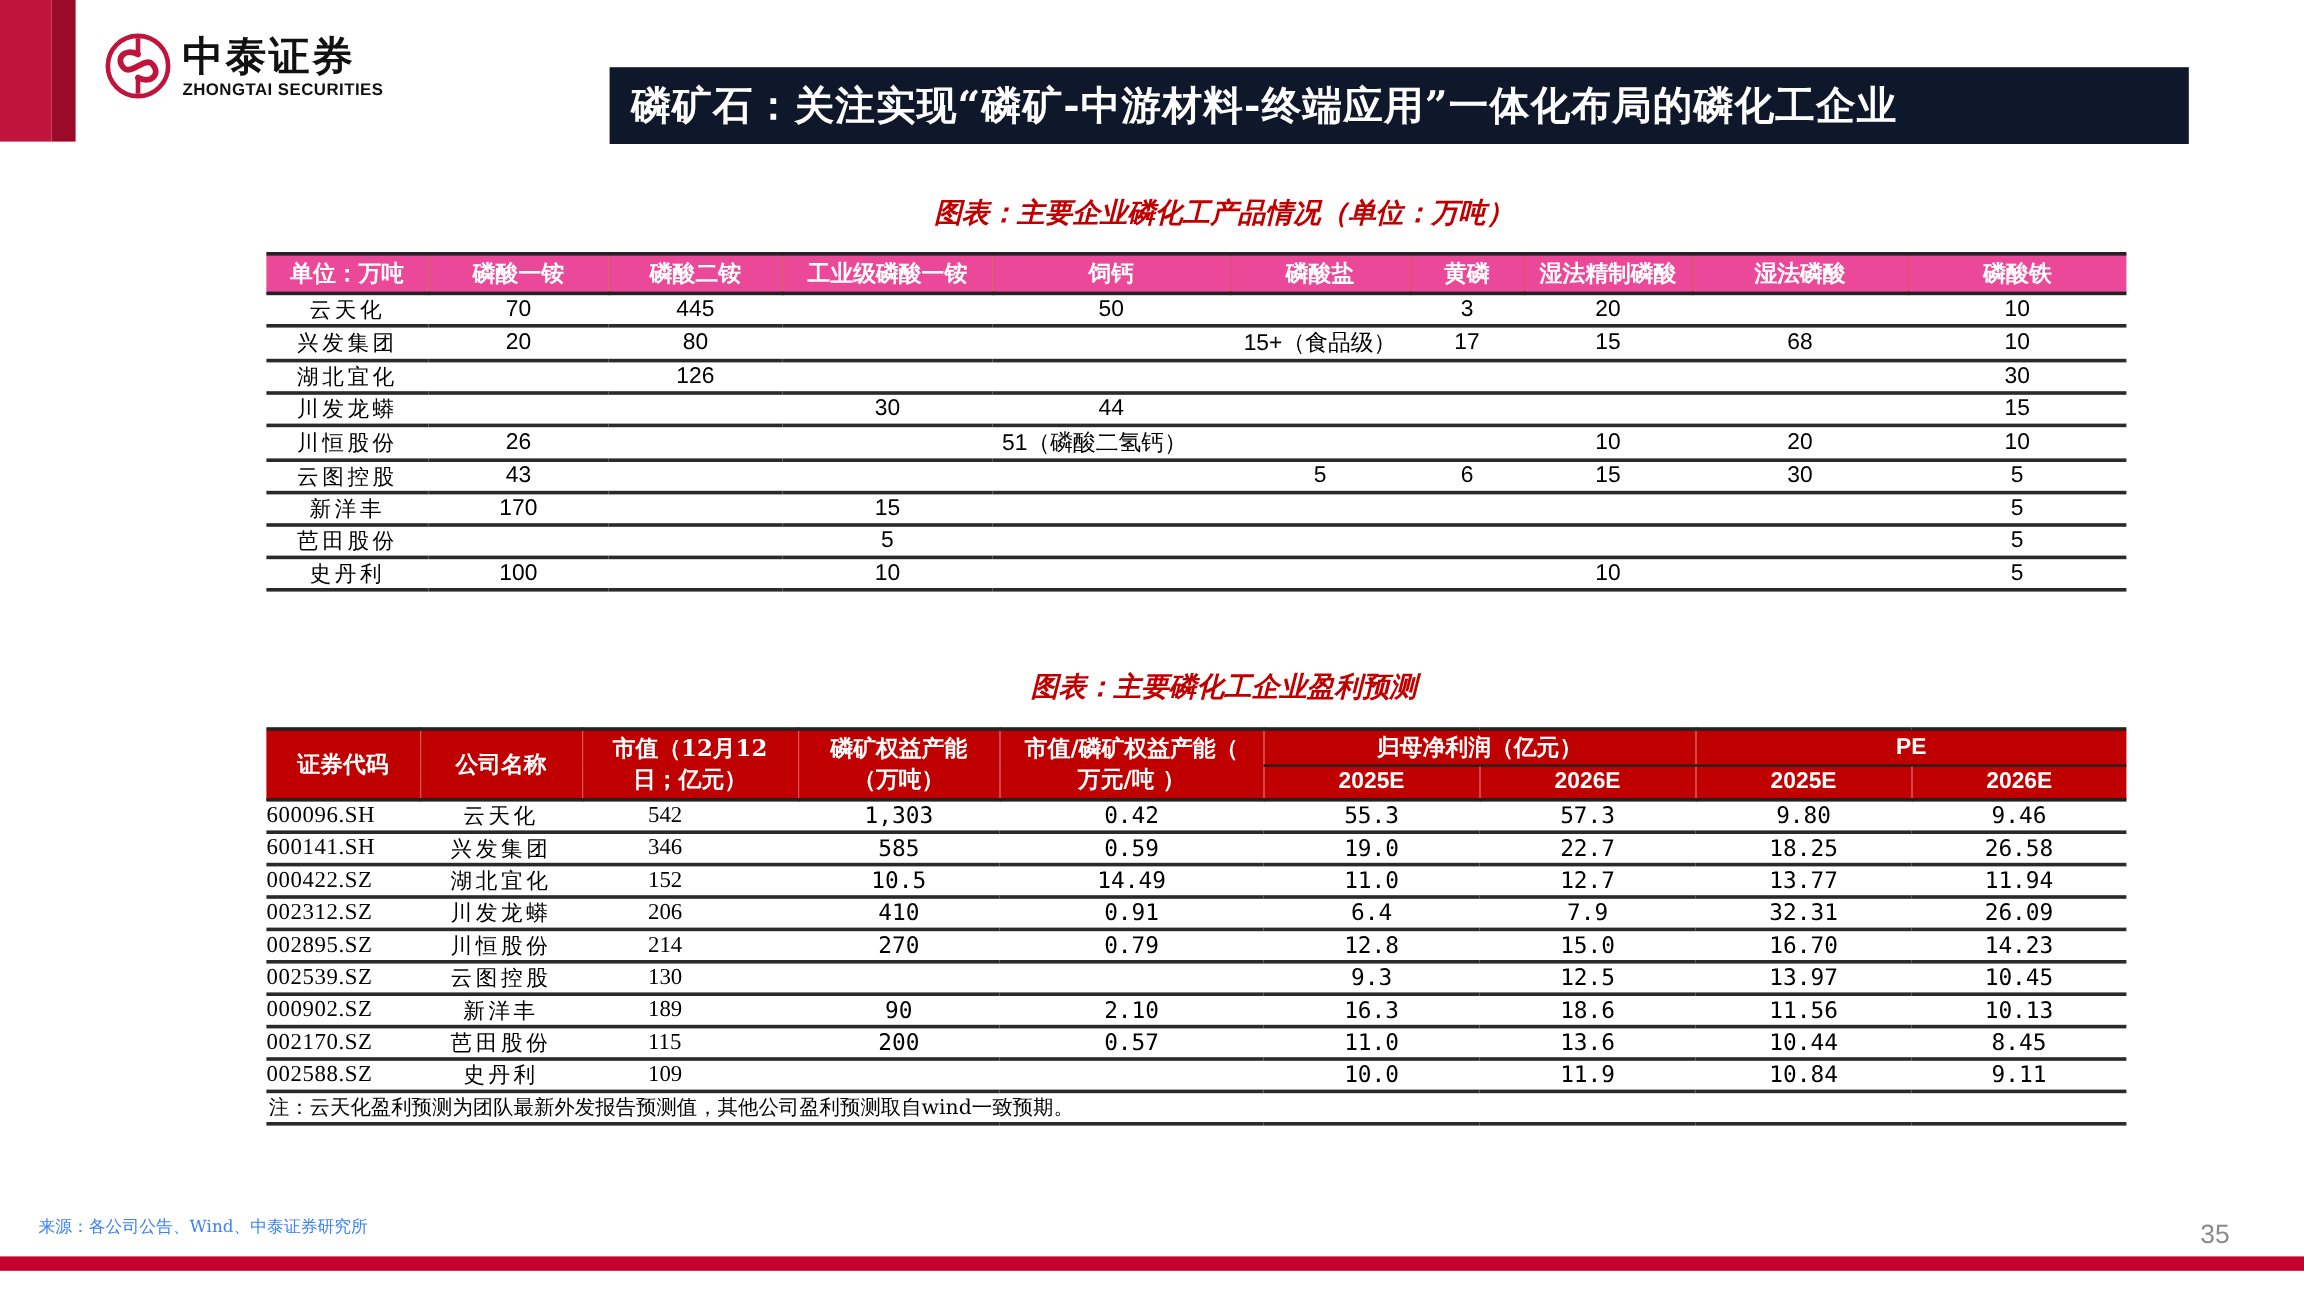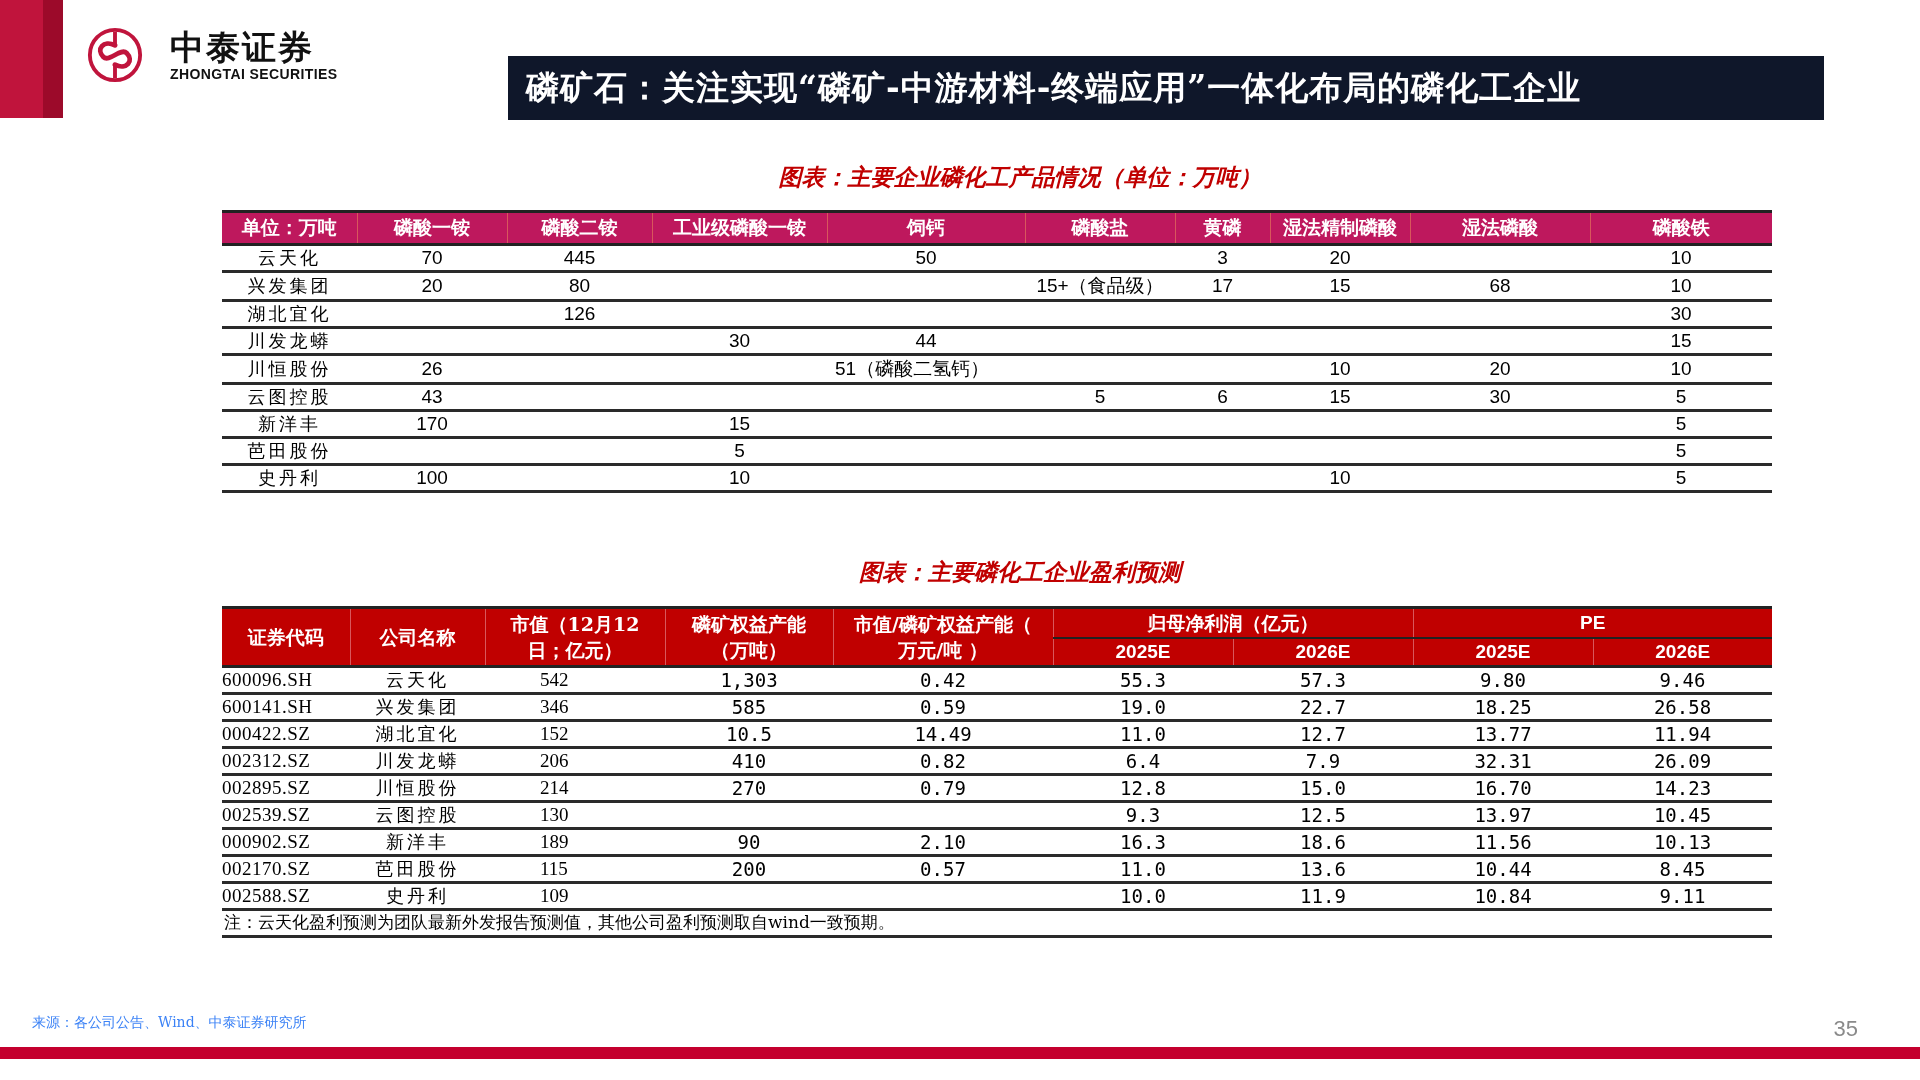--- a/index.html
+++ b/index.html
@@ -4,34 +4,34 @@
 <style>
   * { box-sizing: border-box; margin: 0; padding: 0; }
   html, body { width: 1920px; height: 1080px; background: #ffffff; overflow: hidden; }
   body { position: relative; font-family: "DejaVu Sans", sans-serif; color: #000; }
 
   .left-bar-a { position: absolute; left: 0; top: 0; width: 43px; height: 118px; background: #c0143c; }
   .left-bar-b { position: absolute; left: 43px; top: 0; width: 20px; height: 118px; background: #9c0a2a; }
 
   .logo { position: absolute; left: 86px; top: 26px; display: flex; align-items: center; }
   .logo-mark { width: 58px; height: 58px; }
-  .logo-text { margin-left: 26px; display: flex; flex-direction: column; }
+  .logo-text { margin-left: 8px; display: flex; flex-direction: column; }
   .logo-cn { font-family: "DejaVu Sans", sans-serif; font-weight: bold; font-size: 34px; letter-spacing: 2px; line-height: 38px; color: #111; }
   .logo-en { font-family: "Liberation Sans", sans-serif; font-weight: bold; font-size: 14px; letter-spacing: 0.4px; color: #111; }
 
   .title-bar { position: absolute; left: 508px; top: 56px; width: 1316px; height: 64px; background: #0f172a; display: flex; align-items: center; padding-left: 18px; }
   .title-bar span { color: #fff; font-family: "DejaVu Serif", serif; font-weight: bold; font-size: 33px; letter-spacing: 1px; }
 
   .caption { position: absolute; left: 0; width: 1920px; text-align: center; color: #c00000; font-family: "DejaVu Serif", serif; font-weight: bold; font-style: italic; font-size: 23px; }
   .cap1 { top: 162px; left: 60px; }
   .cap2 { top: 557px; left: 60px; }
 
   table { border-collapse: collapse; position: absolute; font-family: "Liberation Sans", sans-serif; }
   .t1 { left: 222px; top: 210px; width: 1550px; }
-  .t1 th { background: #be185d; color: #fff; font-family: "DejaVu Serif", serif; font-weight: bold; font-size: 19px; height: 33px; border-right: 1px solid #d8575c; text-align: center; white-space: nowrap; }
+  .t1 th { background: #ec4899; color: #fff; font-family: "DejaVu Serif", serif; font-weight: bold; font-size: 19px; height: 33px; border-right: 1px solid #d8575c; text-align: center; white-space: nowrap; }
   .t1 th:last-child { border-right: none; }
   .t1 thead tr { border-top: 3px solid #222; border-bottom: 3px solid #222; }
   .t1 td { height: 27px; font-size: 19px; text-align: center; border-bottom: 3px solid #2a2a2a; white-space: nowrap; }
   .t1 td.name { font-family: "DejaVu Serif", serif; font-size: 18px; letter-spacing: 3px; }
   .t1 td.left { text-align: left; padding-left: 8px; }
 
   .t2 { left: 222px; top: 606px; width: 1550px; }
   .t2 th { background: #c00000; color: #fff; font-family: "DejaVu Serif", serif; font-weight: bold; font-size: 19px; border-right: 1px solid #d8575c; text-align: center; line-height: 26px; }
   .t2 th:last-child { border-right: none; }
   .t2 th.yr { font-family: "Liberation Sans", sans-serif; height: 29px; border-top: 2px solid #222; }
@@ -273,21 +273,21 @@
         <td>11.0</td>
         <td>12.7</td>
         <td>13.77</td>
         <td>11.94</td>
       </tr>
       <tr>
         <td class="code">002312.SZ</td>
         <td class="name">川发龙蟒</td>
         <td class="mv">206</td>
         <td>410</td>
-        <td>0.82</td>
+        <td>0.91</td>
         <td>6.4</td>
         <td>7.9</td>
         <td>32.31</td>
         <td>26.09</td>
       </tr>
       <tr>
         <td class="code">002895.SZ</td>
         <td class="name">川恒股份</td>
         <td class="mv">214</td>
         <td>270</td>

